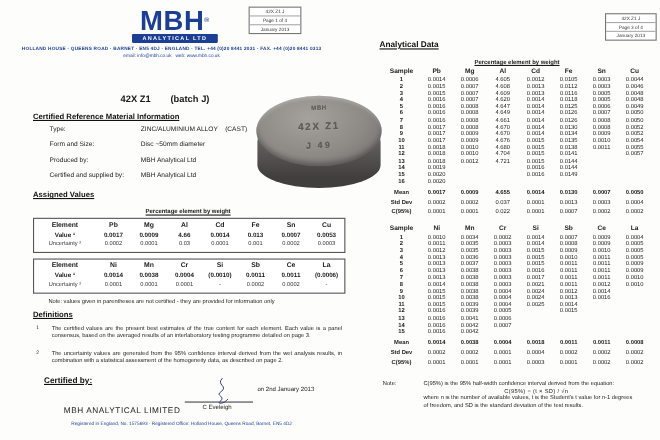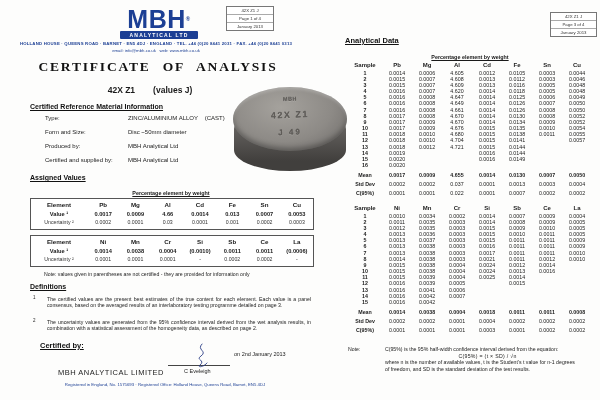--- a/index.html
+++ b/index.html
@@ -113,25 +113,24 @@
 
     <div class="corner-box cb-left">
       <div class="cl">42X Z1 J</div>
       <div class="cl">Page 1 of 4</div>
       <div class="cl">January 2013</div>
     </div>
 
     <div class="addr">HOLLAND HOUSE · QUEENS ROAD · BARNET · EN5 4DJ · ENGLAND · TEL. +44 (0)20 8441 2031 · FAX. +44 (0)20 8441 0313</div>
     <div class="mailline">email: info@mbh.co.uk&nbsp;&nbsp;&nbsp;web: www.mbh.co.uk</div>
 
-    <div class="cert-title">CERTIFICATE OF ANALYSIS</div>
 
     <div class="product-line">
       <span>42X Z1</span>
-      <span>(values J)</span>
+      <span>(batch J)</span>
     </div>
 
     <div class="sec-head crm-head">Certified Reference Material Information</div>
 
     <div class="crm-row" style="top:115px;">
       <span class="crm-label">Type:</span>
       <span class="crm-value">ZINC/ALUMINIUM ALLOY&nbsp;&nbsp;&nbsp;&nbsp;(CAST)</span>
     </div>
     <div class="crm-row" style="top:129px;">
       <span class="crm-label">Form and Size:</span>

